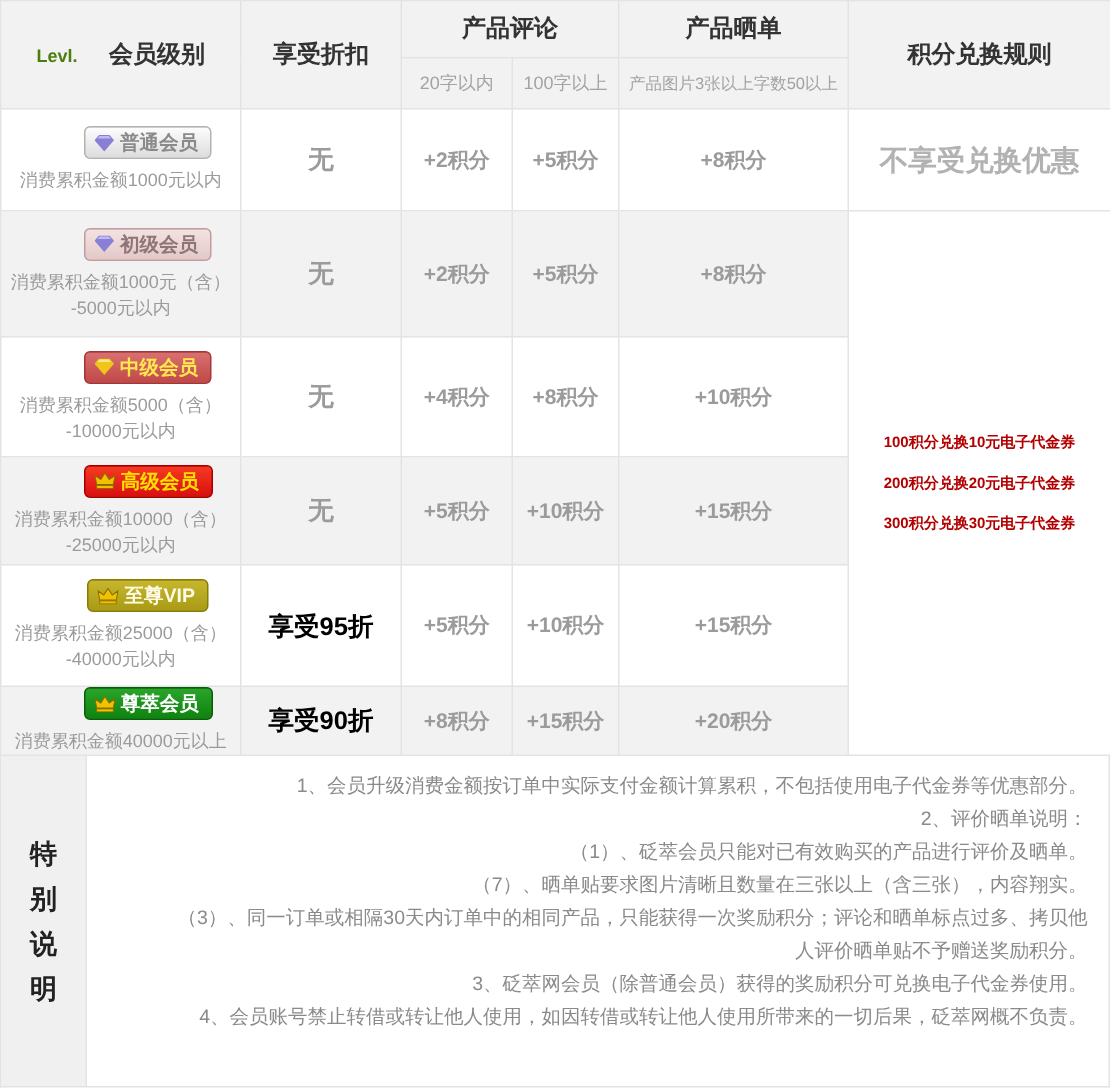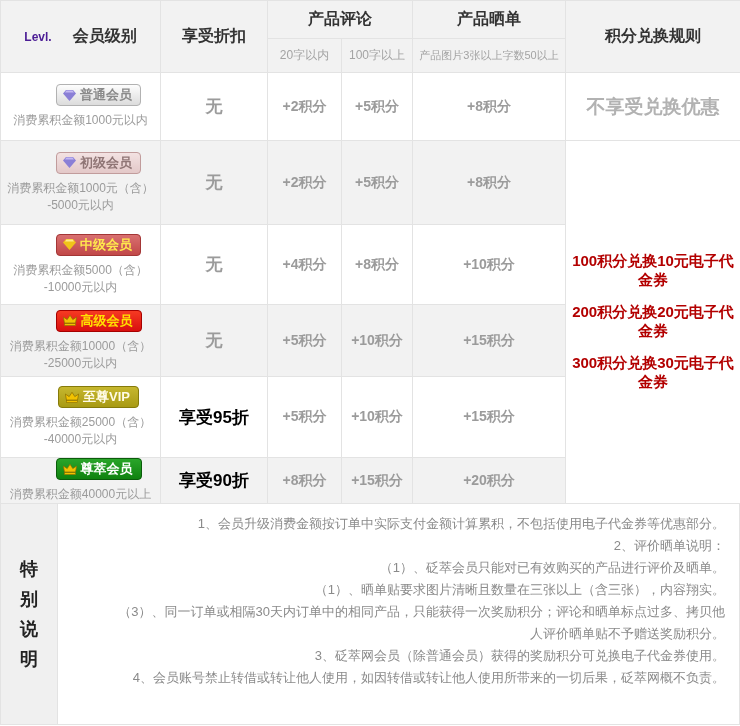--- a/index.html
+++ b/index.html
@@ -5,39 +5,39 @@
   html,body{margin:0;padding:0;background:#fff;}
   body{width:740px;height:726px;font-family:"Liberation Sans","DejaVu Sans",sans-serif;}
   .wrap{width:740px;box-sizing:border-box;}
   table.grid{border-collapse:collapse;table-layout:fixed;width:740px;}
   table.grid th,table.grid td{border:1px solid #e3e3e3;text-align:center;vertical-align:middle;padding:0;box-sizing:border-box;}
   table.grid th{background:#f2f2f2;color:#333;font-size:16px;font-weight:bold;}
   tr.h1{height:38px;}
   tr.h2{height:34px;}
   tr.h2 th{font-weight:normal;color:#a3a3a3;font-size:12px;}
   th.sub-wide{font-size:11px !important;}
-  .lvl-prefix{color:#4c1d95;font-size:12px;font-weight:bold;margin-right:21px;}
+  .lvl-prefix{color:#4d7c0f;font-size:12px;font-weight:bold;margin-right:21px;}
   tr.gray td{background:#f2f2f2;}
   tr.white td{background:#fff;}
   td.voucher-cell{background:#fff !important;}
   .badge{display:inline-flex;align-items:center;gap:4px;padding:3px 8px 3px 6px;border-radius:4px;font-size:13px;font-weight:bold;line-height:14px;margin-left:36px;}
   .badge svg{display:block;}
   .b-gray{background:linear-gradient(#fdfdfd,#dcdcdc);border:1px solid #b2b2b2;color:#8a8a8a;}
   .b-rose{background:linear-gradient(#f3e2e2,#e3c8c8);border:1px solid #c19c9c;color:#8f7575;}
   .b-red{background:linear-gradient(#d97070,#c14848);border:1px solid #a33636;color:#ffe84d;}
   .b-crimson{background:linear-gradient(#f63a22,#d80f0f);border:1px solid #a60000;color:#ffe100;}
   .b-olive{background:linear-gradient(#c6b72e,#a89a14);border:1px solid #857a0a;color:#fffbe6;}
   .b-green{background:linear-gradient(#2aa52a,#0f820f);border:1px solid #0a5c0a;color:#ffffff;}
   .desc{margin-top:6px;font-size:12px;color:#9b9b9b;line-height:17px;text-align:center;}
   .desc span{display:block;}
   .none-val{font-size:17px;font-weight:bold;color:#9b9b9b;}
   .disc-red{font-size:17px;font-weight:bold;color:#000000;}
   .pts{font-size:14px;font-weight:bold;color:#9b9b9b;}
   .noex{font-size:19px;font-weight:bold;color:#b2b2b2;}
-  .voucher-line{font-size:15px;font-weight:bold;color:#b30000;margin:13px 0;letter-spacing:0;}
+  .voucher-line{font-size:10px;font-weight:bold;color:#b30000;margin:13px 0;letter-spacing:0;}
   .notes{display:flex;width:740px;height:221px;box-sizing:border-box;border:1px solid #e3e3e3;border-top:none;background:#fff;}
   .notes-side{width:57px;box-sizing:border-box;background:#f0f0f0;border-right:1px solid #e3e3e3;display:flex;flex-direction:column;align-items:center;justify-content:center;gap:10px;}
   .notes-side span{font-size:18px;font-weight:bold;color:#222;line-height:20px;}
   .notes-body{flex:1;padding:9px 14px 0 28px;}
   .note{margin:0;font-size:13px;color:#8a8a8a;line-height:22px;text-align:right;}
   .note.sub{text-indent:20px;}
 </style>
 </head>
 <body>
 
@@ -211,20 +211,20 @@
     <div class="notes-side">
       <span>特</span>
       <span>别</span>
       <span>说</span>
       <span>明</span>
     </div>
     <div class="notes-body">
       <p class="note">1、会员升级消费金额按订单中实际支付金额计算累积，不包括使用电子代金券等优惠部分。</p>
       <p class="note">2、评价晒单说明：</p>
       <p class="note sub">（1）、砭萃会员只能对已有效购买的产品进行评价及晒单。</p>
-      <p class="note sub">（1）、晒单贴要求图片清晰且数量在三张以上（含三张），内容翔实。</p>
+      <p class="note sub">（7）、晒单贴要求图片清晰且数量在三张以上（含三张），内容翔实。</p>
       <p class="note sub">（3）、同一订单或相隔30天内订单中的相同产品，只能获得一次奖励积分；评论和晒单标点过多、拷贝他人评价晒单贴不予赠送奖励积分。</p>
       <p class="note">3、砭萃网会员（除普通会员）获得的奖励积分可兑换电子代金券使用。</p>
       <p class="note">4、会员账号禁止转借或转让他人使用，如因转借或转让他人使用所带来的一切后果，砭萃网概不负责。</p>
 
     </div>
   </div>
 </div>
 
 </body></html>

